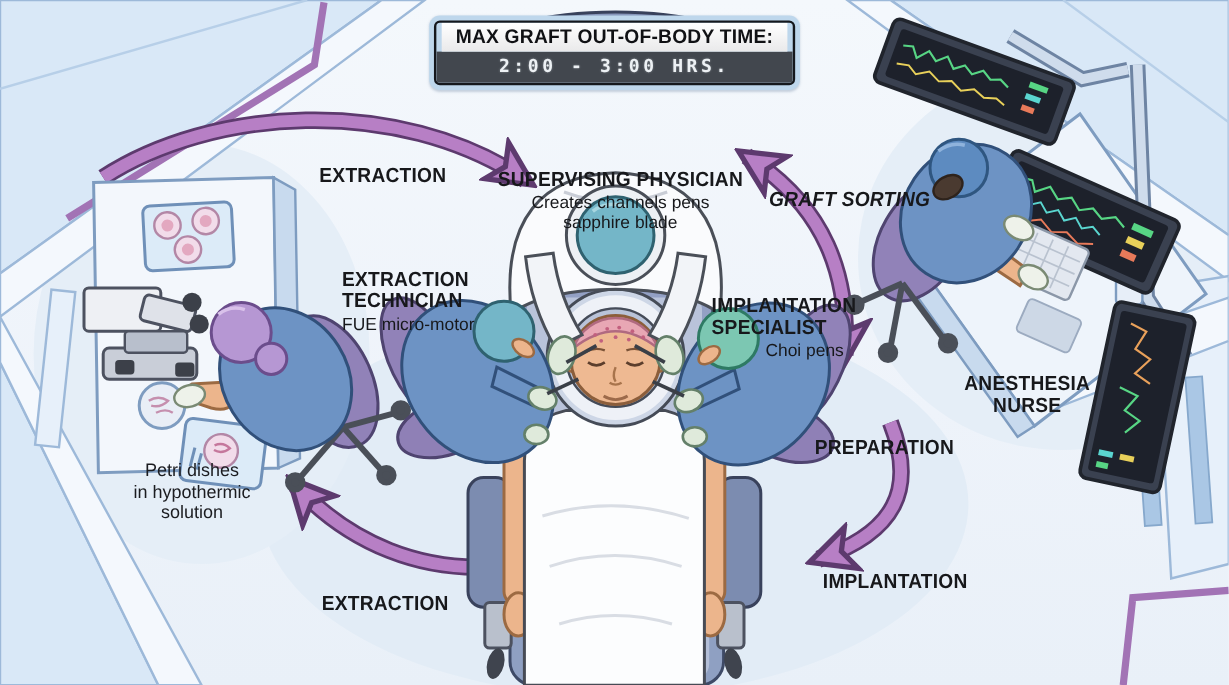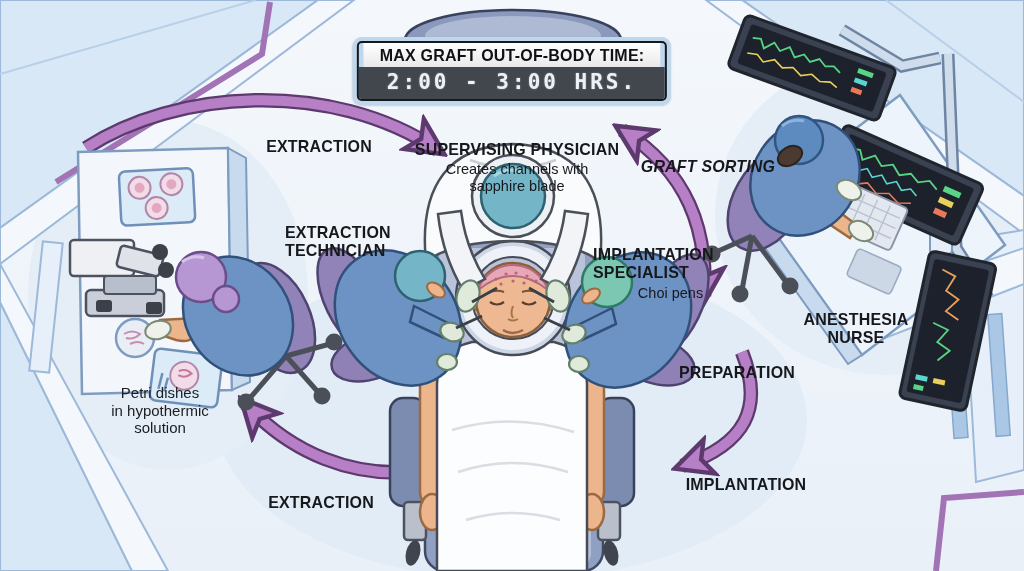--- a/index.html
+++ b/index.html
@@ -7,31 +7,30 @@
     position:relative;width:1024px;height:571px;overflow:hidden;
     background:linear-gradient(180deg,#f4f8fc 0%,#eef3fa 60%,#e9f0f8 100%);
     font-family:"Liberation Sans",sans-serif;
   }
   .scene{position:absolute;inset:0;}
   
   .clock{
     position:absolute;top:13px;left:50%;transform:translateX(-50%);
     background:#bed7ec;border-radius:9px;padding:4px;
     box-shadow:0 1px 2px rgba(60,90,130,.25);
-    margin-top:24px;
   }
   .clock-inner{border:2px solid #15181d;border-radius:5px;overflow:hidden;min-width:224px;}
   .clock-title{
     background:linear-gradient(180deg,#ffffff,#e9e9ea);color:#101114;
     font-weight:700;font-size:16.5px;text-align:center;padding:3px 12px 2px;
     letter-spacing:.2px;white-space:nowrap;transform:scaleX(.97);
   }
   .clock-time{
-    background:#42474e;color:#edf1f4;text-align:left;
-    font-family:"DejaVu Sans Mono",monospace;font-size:21px;font-weight:700;
+    background:#42474e;color:#edf1f4;text-align:center;
+    font-family:"DejaVu Sans Mono",monospace;font-size:15px;font-weight:700;
     letter-spacing:3px;padding:3px 28px 5px;white-space:nowrap;
     text-shadow:0 0 2px rgba(240,250,255,.4);
   }
   
   .lbl{position:absolute;color:#17181b;line-height:1.08;margin-top:48px;}
   .lbl .t{
     display:block;font-weight:700;font-size:17px;letter-spacing:.2px;
     white-space:pre-line;transform:scaleX(.94);transform-origin:center top;
   }
   .lbl .s{
@@ -335,31 +334,32 @@
       <div class="clock-time">2:00 - 3:00 HRS.</div>
     </div>
   </div>
 
   <div class="lbl center" style="left:239px;top:90px;width:160px;">
     <span class="t">EXTRACTION</span>
   </div>
 
   <div class="lbl center" style="left:397px;top:93px;width:240px;text-align:center;">
     <span class="t">SUPERVISING PHYSICIAN</span>
-    <span class="s">Creates channels with
+    <span class="s">Creates channels pens
 sapphire blade</span>
   </div>
 
   <div class="lbl center" style="left:628px;top:110px;width:160px;font-style:italic;">
     <span class="t">GRAFT SORTING</span>
   </div>
 
   <div class="lbl left" style="left:285px;top:176px;width:150px;">
     <span class="t">EXTRACTION
 TECHNICIAN</span>
+    <span class="s">FUE micro-motor</span>
   </div>
 
   <div class="lbl left" style="left:593px;top:198px;width:155px;">
     <span class="t">IMPLANTATION
 SPECIALIST</span>
     <span class="s" style="text-align:center;">Choi pens</span>
   </div>
 
   <div class="lbl center" style="left:786px;top:263px;width:140px;">
     <span class="t">ANESTHESIA

